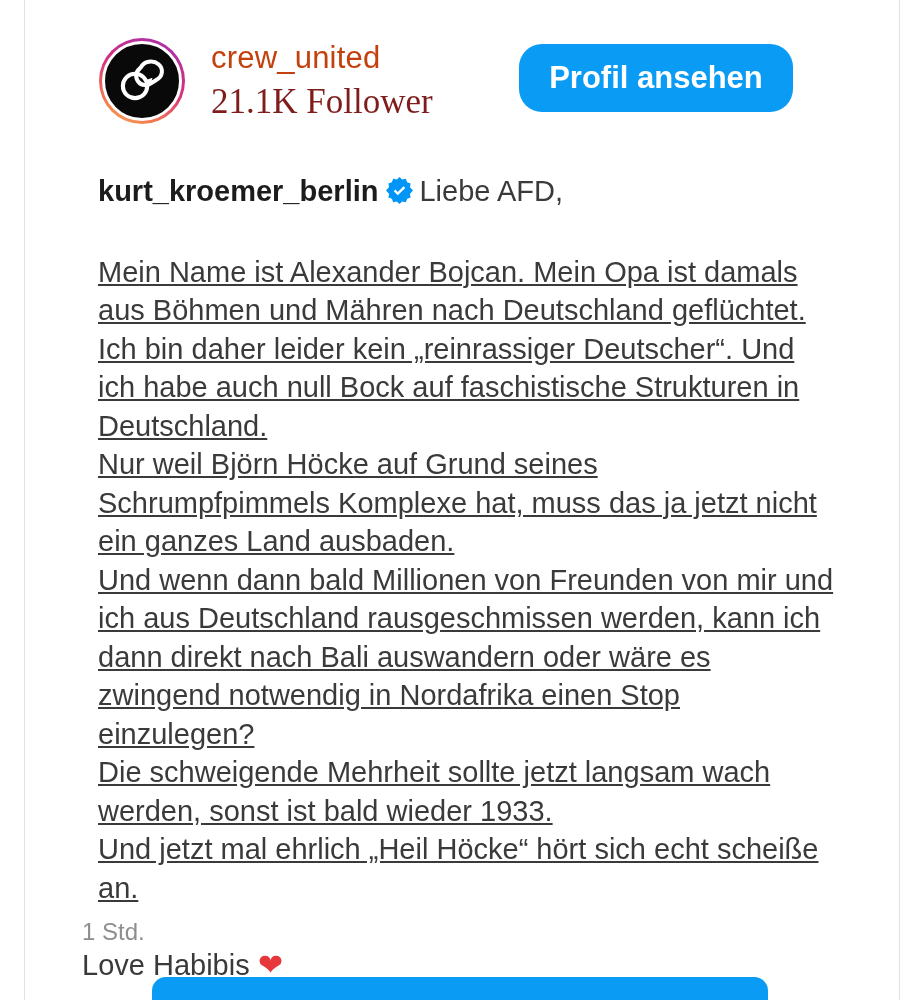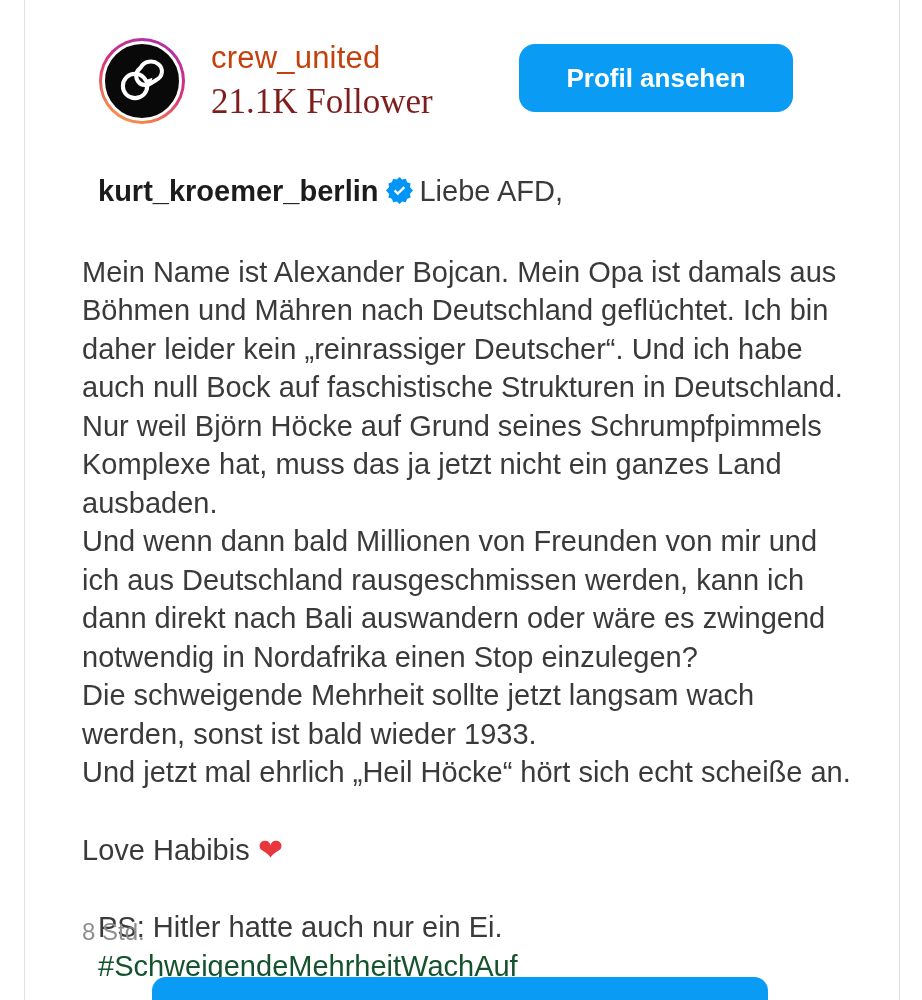--- a/index.html
+++ b/index.html
@@ -33,34 +33,34 @@
     position:absolute;left:112px;top:2px;
     font-size:31px;font-weight:normal;color:#c2410c;letter-spacing:.2px;
   }
   .followers{
     position:absolute;left:112px;top:44px;
     font-size:35px;color:#7f1d1d;font-family:Liberation Serif, serif;
   }
   .profile-btn{
     position:absolute;right:42px;top:6px;
     height:68px;min-width:274px;
-    background:#0a9bf5;border:none;border-radius:16px;
-    color:#fff;font-size:26px;font-weight:bold;
+    background:#0a9bf5;border:none;border-radius:23px;
+    color:#fff;font-size:31px;font-weight:bold;
     font-family:"Liberation Sans","DejaVu Sans",sans-serif;
     padding:0 28px;cursor:pointer;
   }
   
   .caption{
     position:absolute;left:57px;right:48px;top:172px;
     font-size:29px;line-height:38.5px;color:#3a3a3a;
   }
   .cap-head{margin:0 0 39px 16px;}
   .author{font-weight:bold;color:#1c1c1c;}
   .badge{display:inline-block;vertical-align:-3px;margin:0 6px 0 8px;}
-  .body-text{margin:0;white-space:pre-line;}
+  .body-text{margin:16px;white-space:pre-line;text-decoration:underline;}
   .love-line{margin:39px 0 0 0;}
   .heart{color:#e8363d;font-size:30px;}
   .ps-block{margin:39px 0 0 16px;}
   .hashtag{color:#14532d;text-decoration:none;display:inline-block;}
   .timestamp{
     position:absolute;left:57px;top:918px;
     font-size:24px;color:#8e8e8e;
   }
   
   .view-more-bar{
@@ -106,17 +106,17 @@
       <p class="love-line">
         <span>Love Habibis</span>
         <span class="heart">❤</span>
       </p>
       <p class="ps-block">
         <span>PS: Hitler hatte auch nur ein Ei.</span><br>
         <a href="#" class="hashtag">#SchweigendeMehrheitWachAuf</a>
       </p>
     </div>
 
-    <div class="timestamp">8 Std.</div>
+    <div class="timestamp">1 Std.</div>
   </div>
 
   <button class="view-more-bar" aria-label="view more"></button>
 </div>
 
 </body></html>

